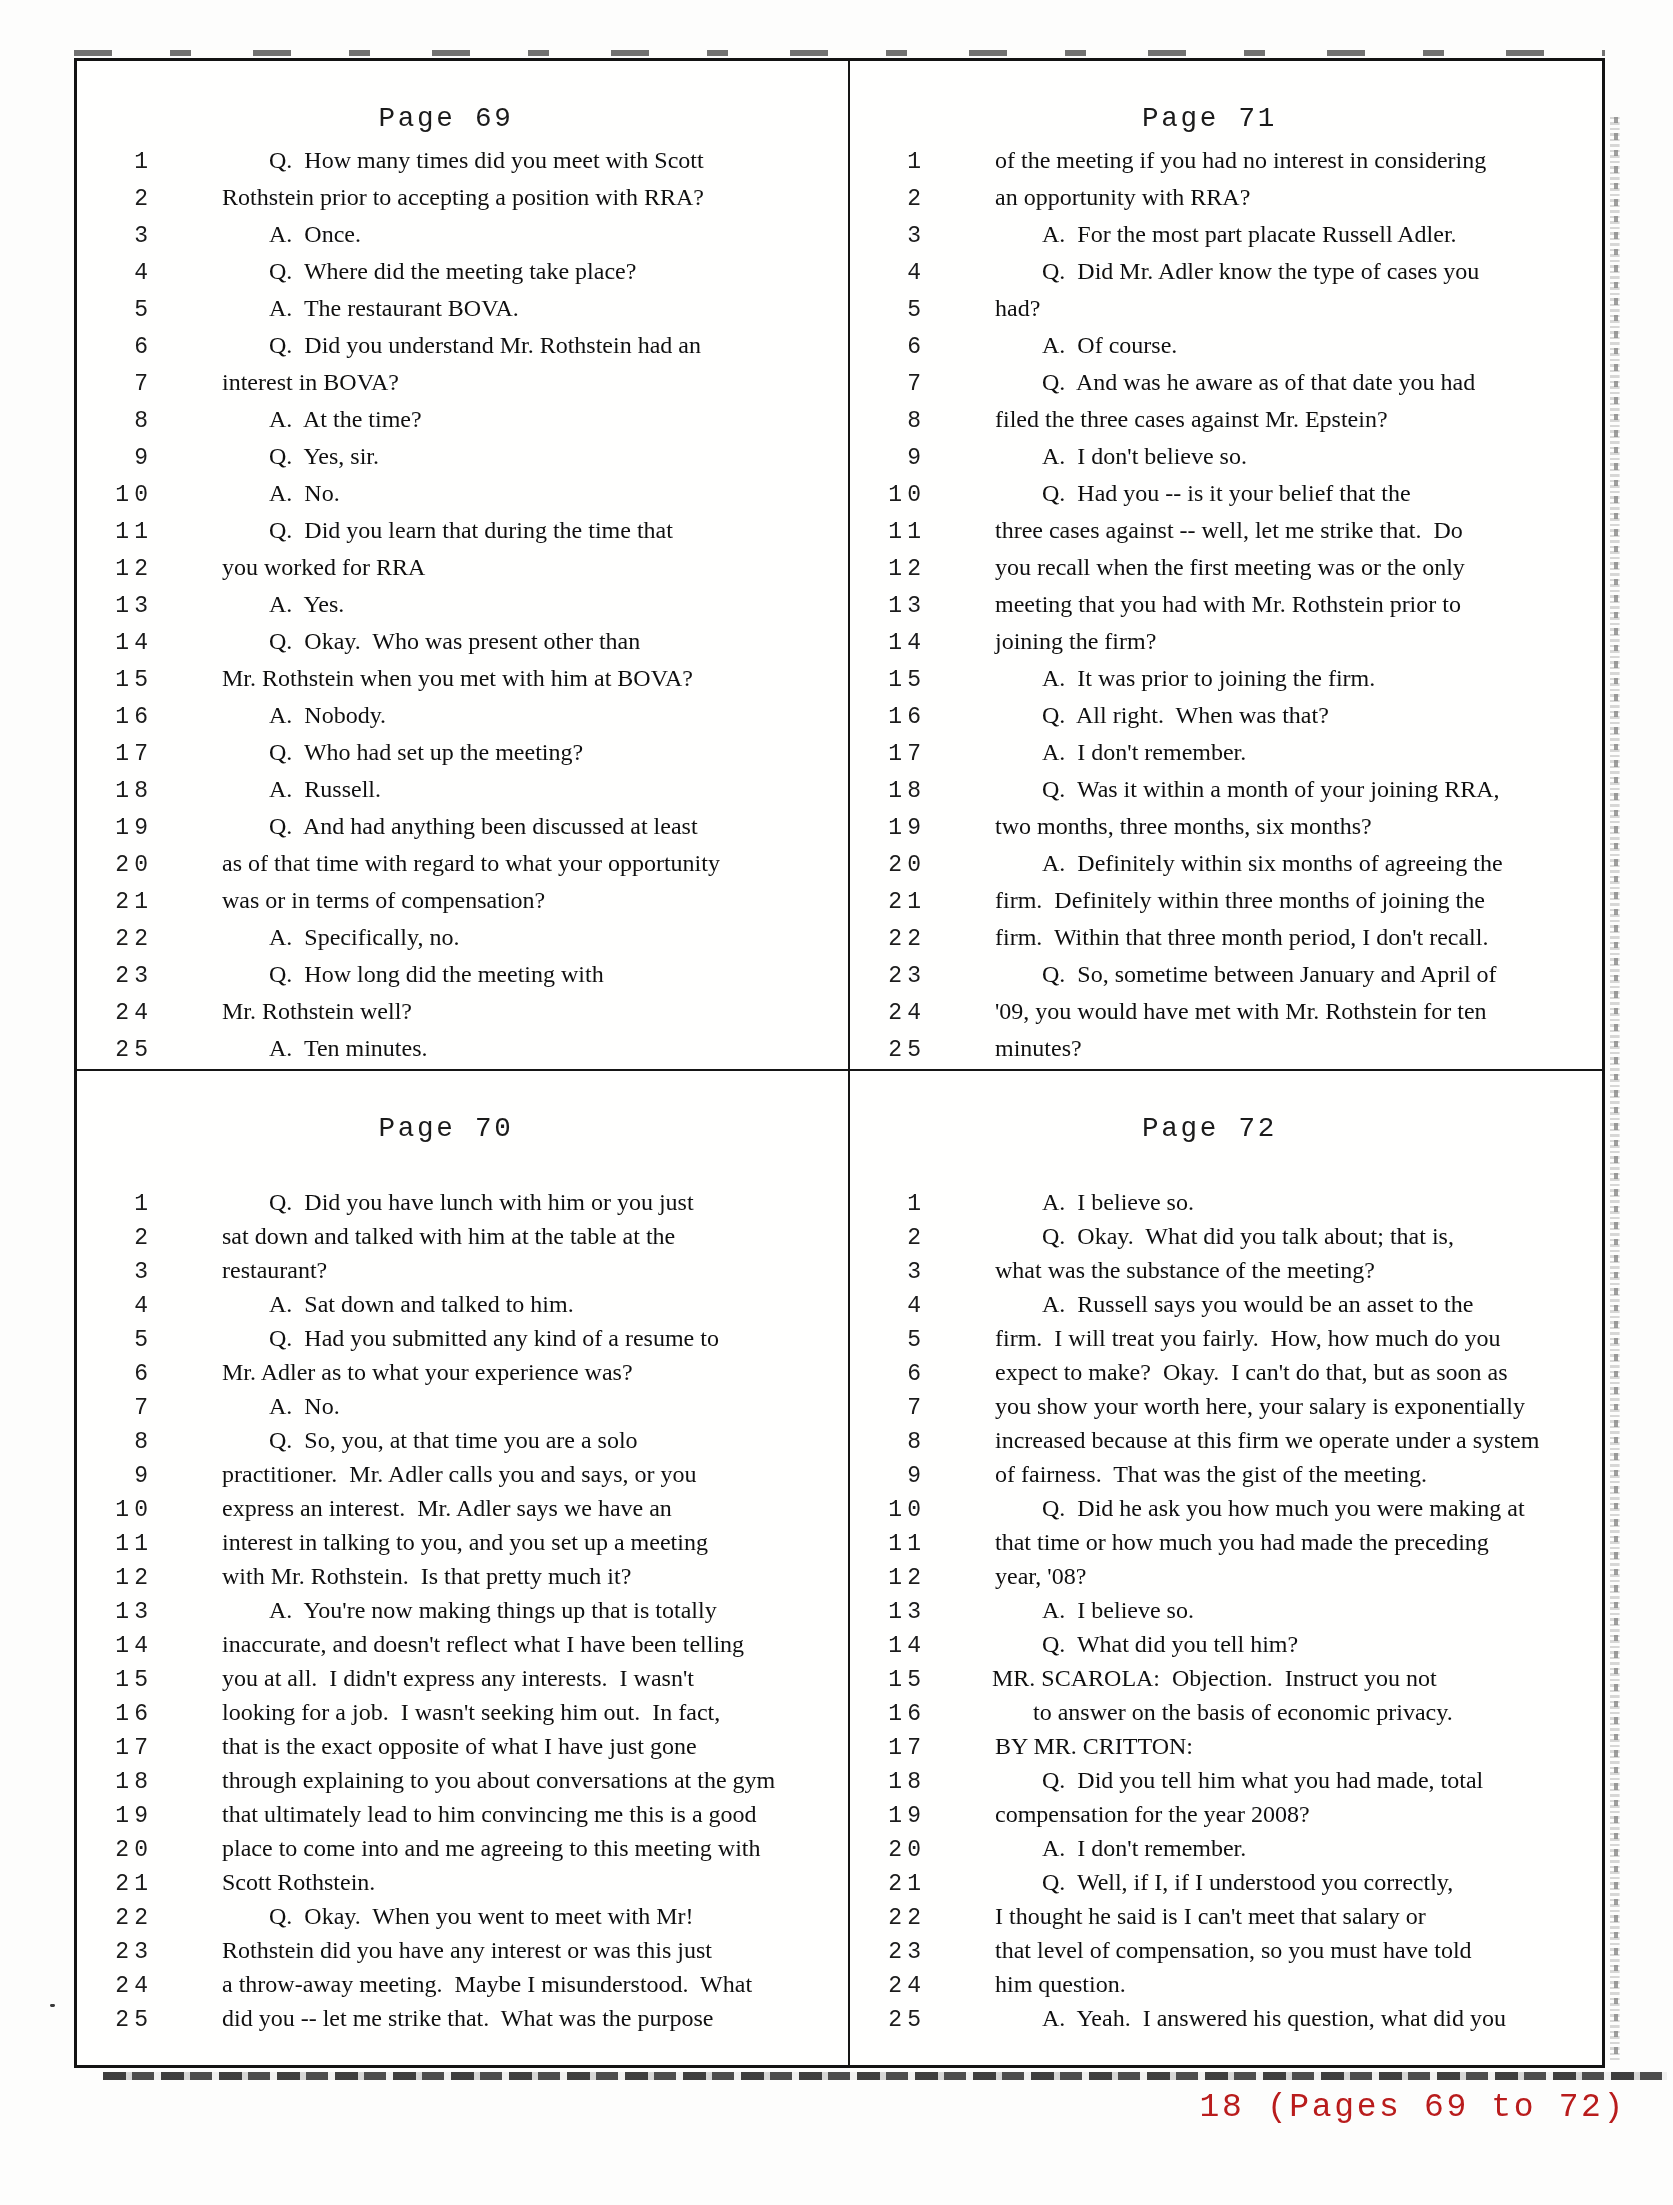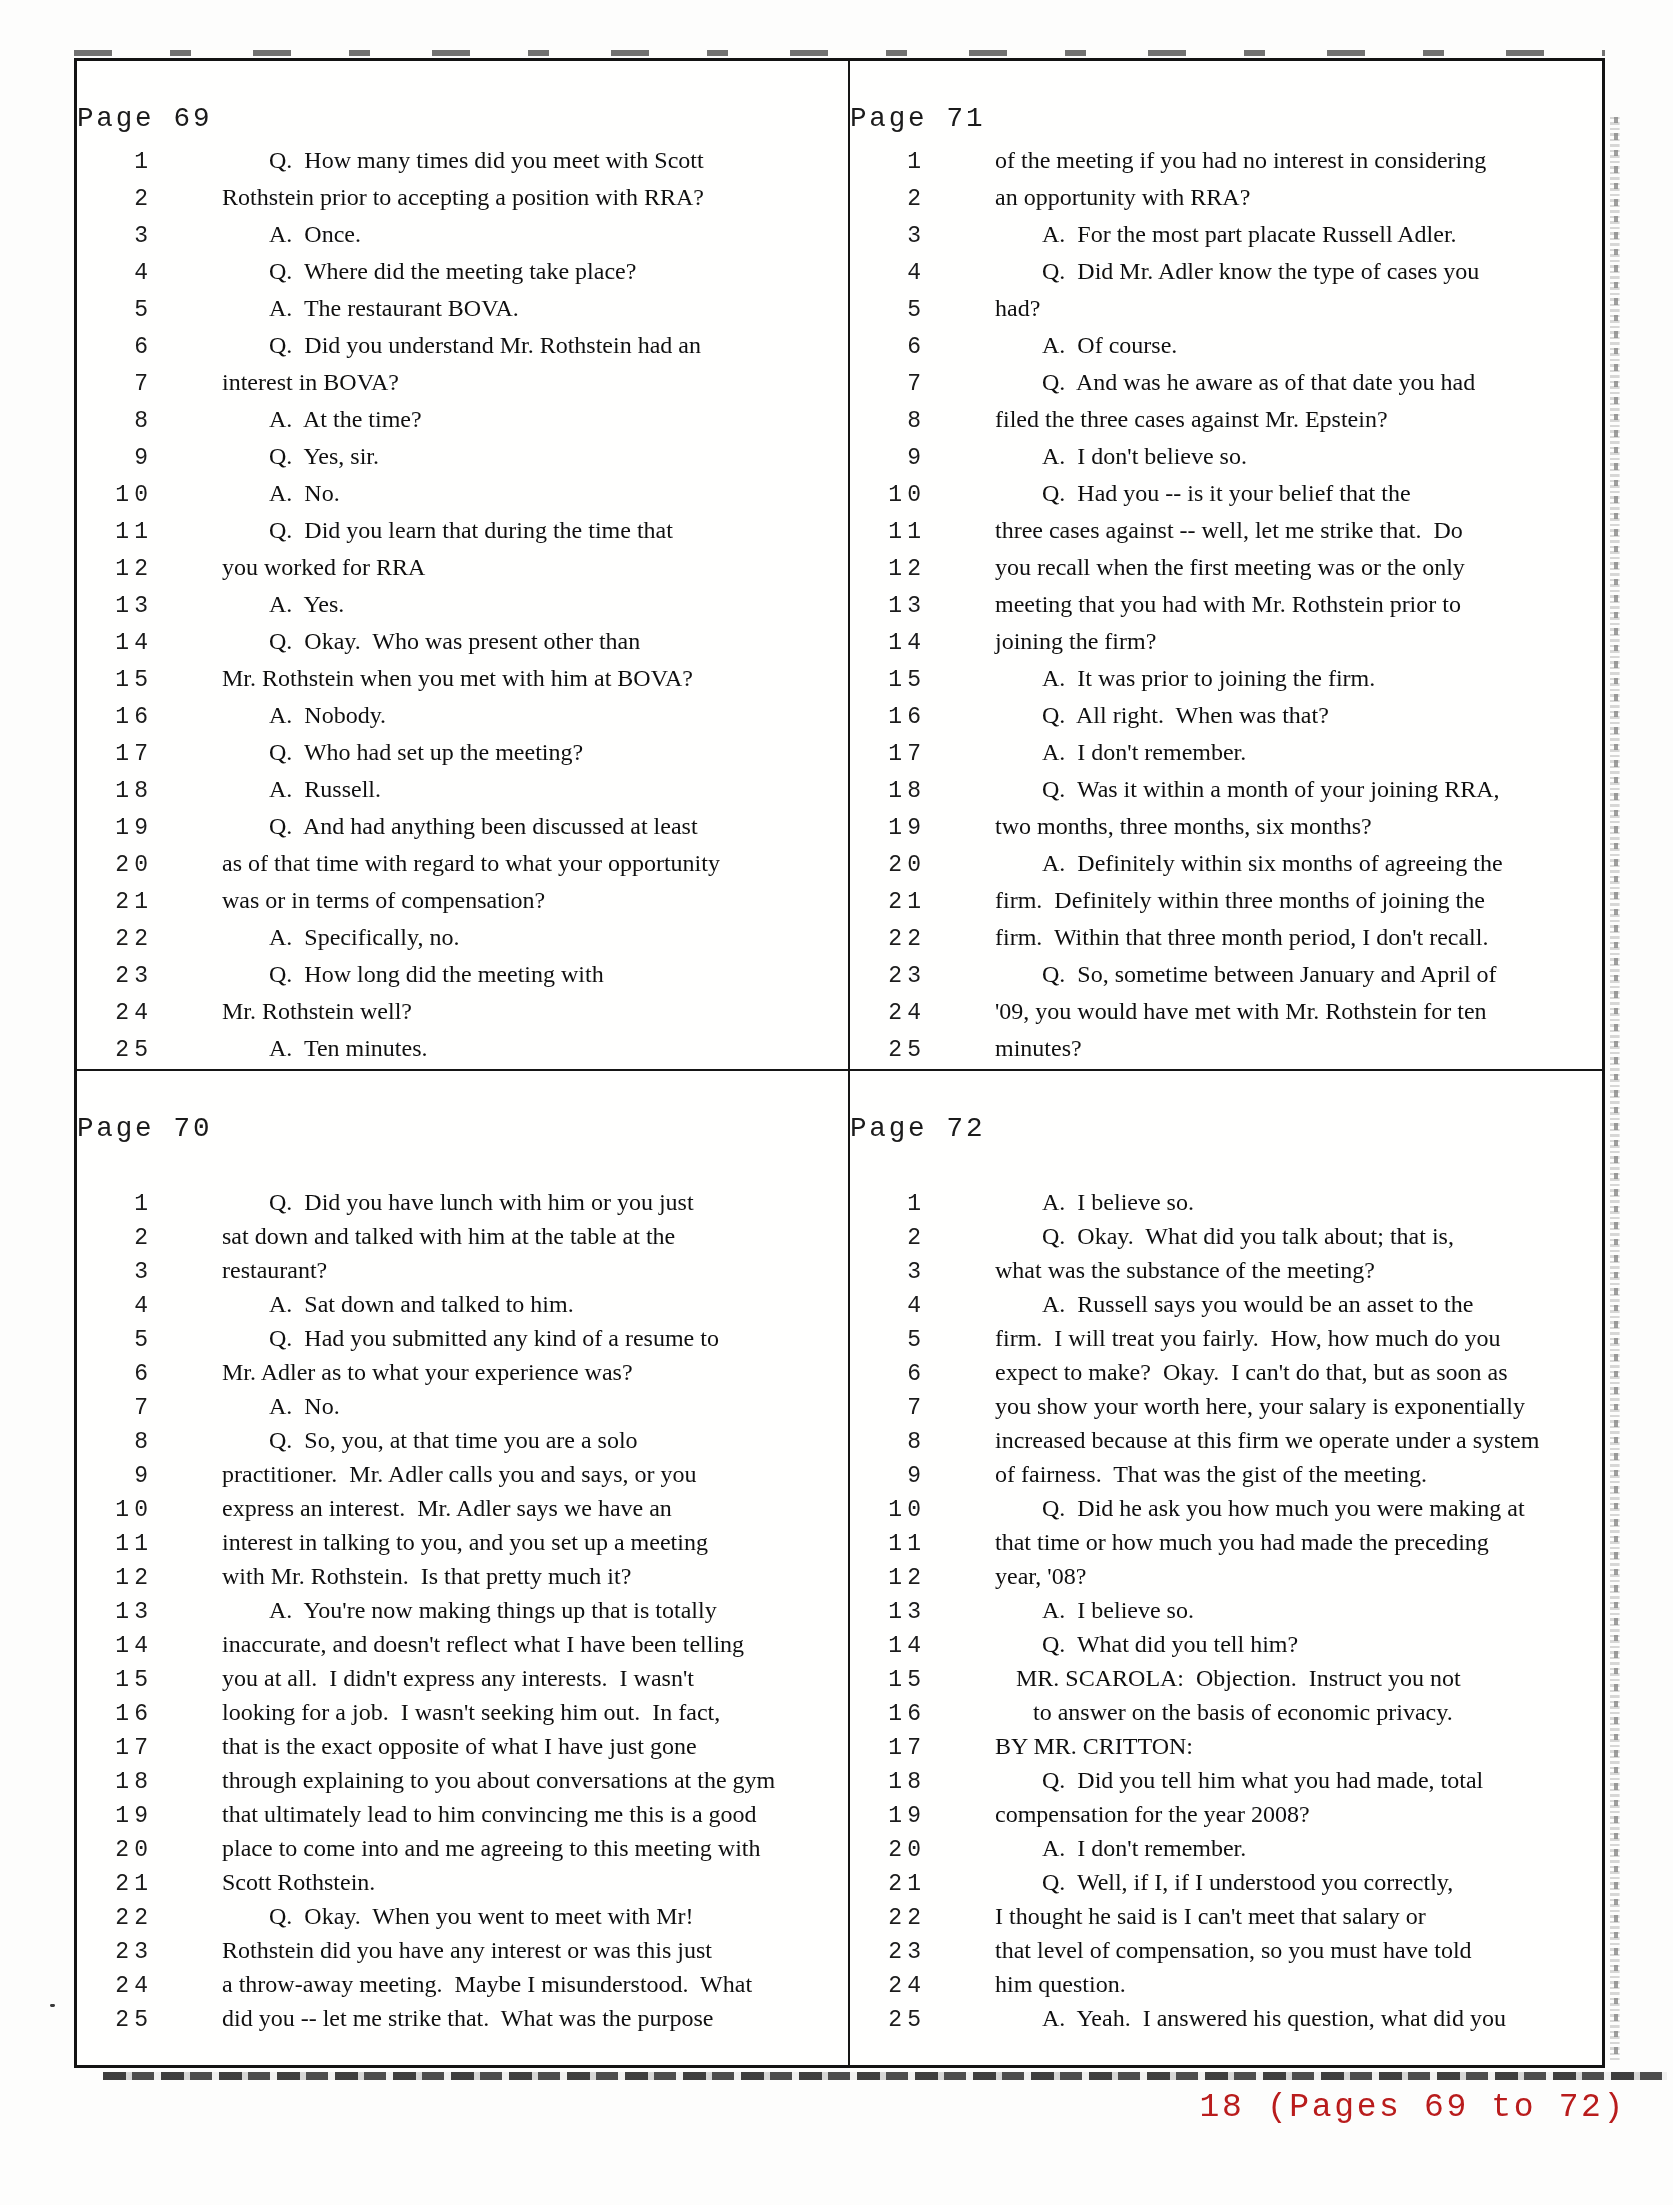--- a/index.html
+++ b/index.html
@@ -11,39 +11,39 @@
   .sheet{
     position:absolute;left:74px;top:58px;width:1531px;height:2010px;
     border:3.4px solid #131313;background:#fffffe;box-sizing:border-box;
     display:grid;grid-template-columns:773px 1fr;grid-template-rows:1010px 1fr;
   }
   .quad{position:relative;box-sizing:border-box;overflow:hidden;}
   .quad.tl{border-right:2.1px solid #161616;border-bottom:2.1px solid #161616;}
   .quad.tr{border-bottom:2.1px solid #161616;}
   .quad.bl{border-right:2.1px solid #161616;}
   .page-head{
-    margin-top:41px;text-align:left;padding-right:33px;
+    margin-top:41px;text-align:center;padding-right:33px;
     font-family:"Liberation Mono", monospace;font-size:27.6px;line-height:34px;
     letter-spacing:0.10em;color:#1b1b1b;white-space:pre;
   }
   .lines{margin-top:5.5px;}
   .quad.bot .lines{margin-top:39px;}
   .line{display:flex;align-items:baseline;height:37px;line-height:37px;}
   .quad.bot .line{height:34px;line-height:34px;}
   .num{
     flex:none;width:76px;text-align:right;
     font-family:"Liberation Mono", monospace;font-size:23px;letter-spacing:0.22em;
     color:#1c1c1c;
   }
   .txt{
     margin-left:69px;font-size:24px;color:#101010;white-space:pre;
   }
   .indent-qa .txt{margin-left:116px;}
   .indent-inner .txt{margin-left:107px;}
-  .indent-speaker .txt{margin-left:90px;}
+  .indent-speaker .txt{margin-left:66px;}
   .footer{
     position:absolute;top:2089px;right:48px;
     font-family:"Liberation Mono", monospace;font-size:33px;letter-spacing:0.08em;
     color:#b91c1c;white-space:pre;
   }
   
   .noise-top{
     position:absolute;left:74px;top:50px;width:1531px;height:5.5px;opacity:.55;
     background:repeating-linear-gradient(90deg,#000 0 38px,transparent 38px 96px,#000 96px 117px,transparent 117px 179px);
   }

